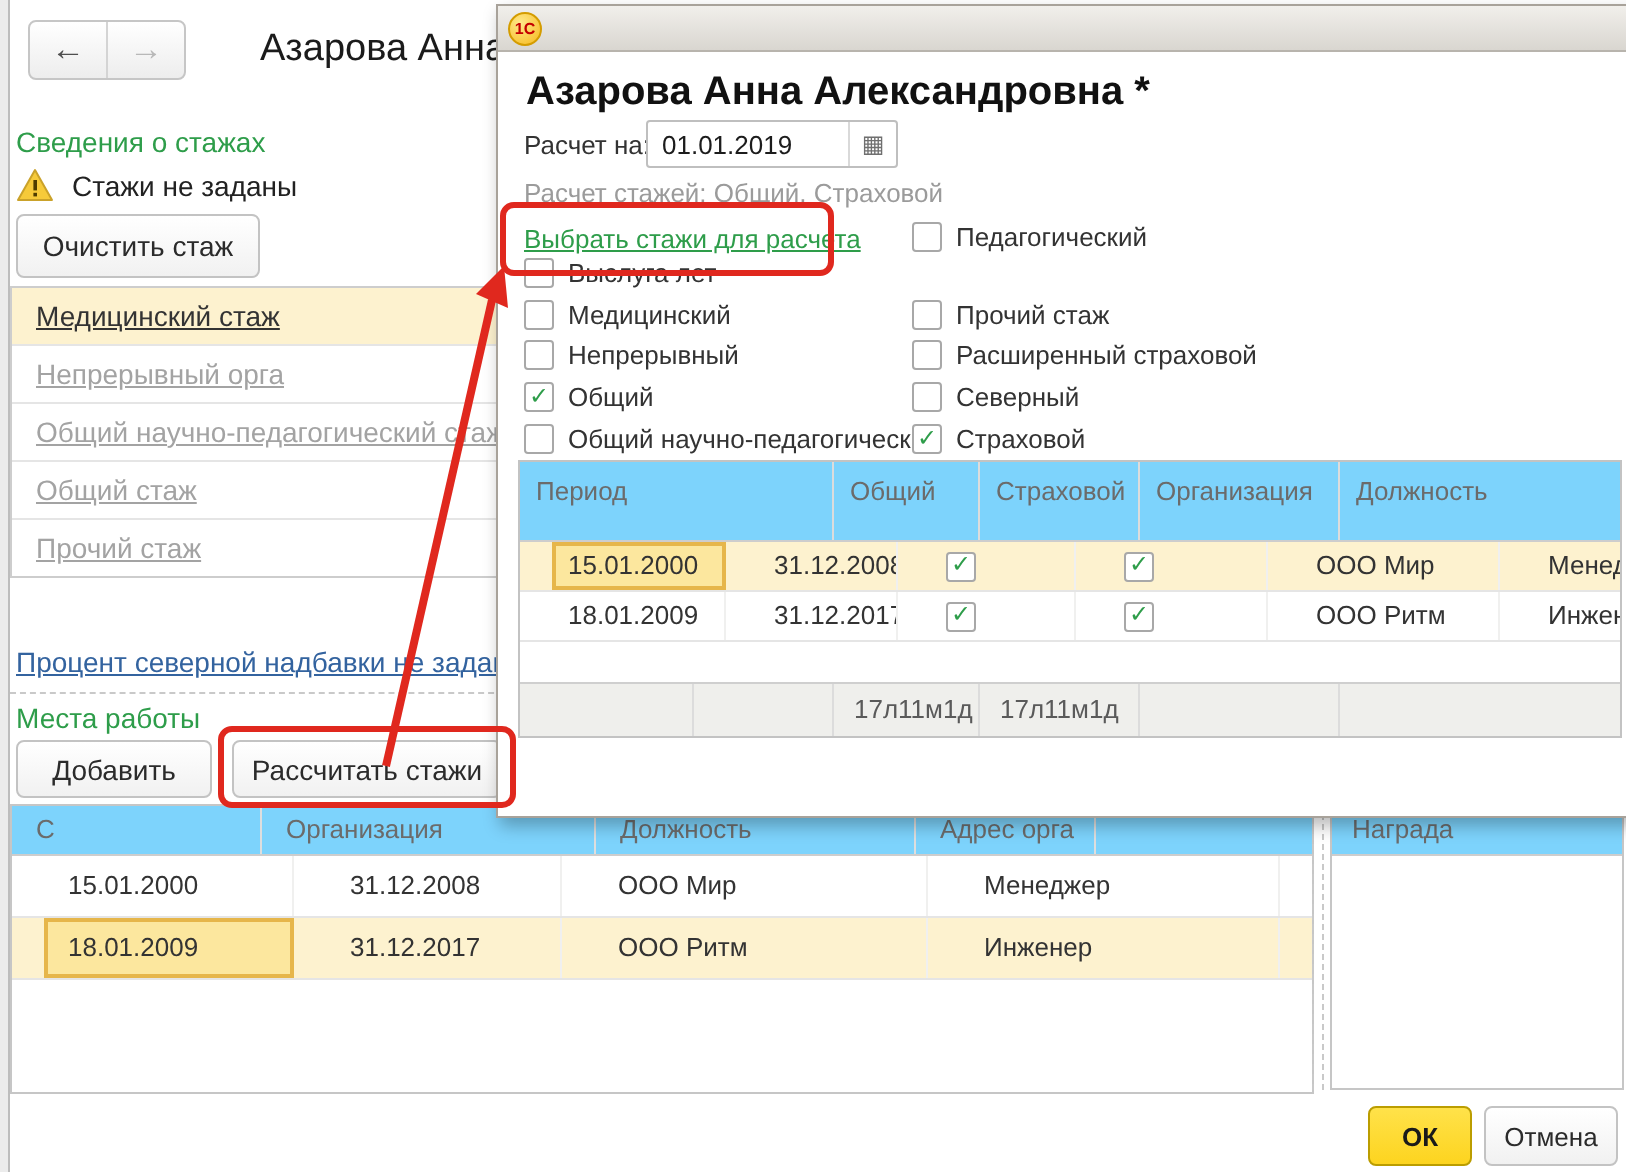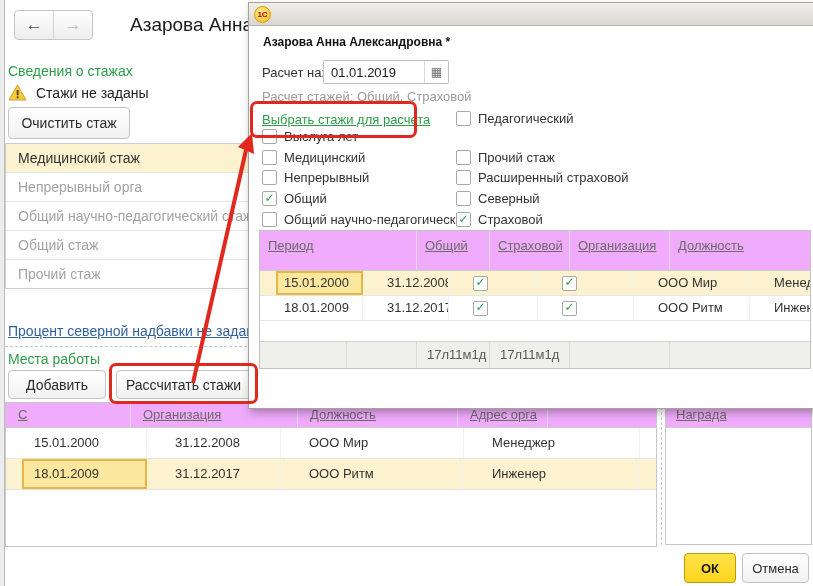--- a/index.html
+++ b/index.html
@@ -11,49 +11,49 @@
   .nav-btn{width:38px;height:28px;display:flex;align-items:center;justify-content:center;font-size:17px;font-weight:bold;}
   .nav-btn.back{color:#4f4f4f;border-right:1px solid #d4d4d4;}
   .nav-btn.fwd{color:#b8b8b8;}
   .page-title{position:absolute;left:130px;top:14px;font-size:19px;color:#1b1b1b;white-space:nowrap;}
   .green-label{color:#2e9d4a;font-size:14px;position:absolute;white-space:nowrap;}
   .warning-row{position:absolute;left:8px;top:84px;display:flex;align-items:center;gap:9px;font-size:14px;color:#222;}
   .btn{display:flex;align-items:center;justify-content:center;background:linear-gradient(#ffffff,#f1f1f1);
        border:1px solid #c3c3c3;border-radius:4px;color:#2b2b2b;cursor:default;white-space:nowrap;}
   .btn-clear{position:absolute;left:8px;top:107px;width:120px;height:30px;font-size:14px;}
   .stage-list{position:absolute;left:5px;top:143px;width:256px;border:1px solid #cdcdcd;background:#fff;}
-  .stage-item{height:28px;line-height:28px;padding-left:12px;color:#a3a3a3;font-size:14px;border-top:1px solid #e5e5e5;white-space:nowrap;overflow:hidden;}
+  .stage-item{height:28px;line-height:28px;padding-left:12px;color:#a3a3a3;font-size:14px;border-top:1px solid #e5e5e5;white-space:nowrap;overflow:hidden;text-decoration:underline;}
   .stage-item:first-child{border-top:none;background:#fdf2cf;color:#333;}
   .blue-link{position:absolute;left:8px;top:323px;font-size:14px;color:#33639f;text-decoration:underline;white-space:nowrap;}
   .dashed-sep{position:absolute;left:5px;top:346px;width:252px;border-top:1px dashed #c9c9c9;}
   .btn-add{position:absolute;left:8px;top:370px;width:96px;height:27px;font-size:14px;}
   .btn-calc{position:absolute;left:116px;top:370px;width:133px;height:27px;font-size:14px;}
   
   .wp-table{position:absolute;left:5px;top:402px;width:650px;height:143px;border:1px solid #c6c6c6;background:#fff;overflow:hidden;}
-  .t-head{display:flex;background:#f0abfc;border-bottom:1px solid #cdcdcd;color:#6b6b6b;text-decoration:underline;}
+  .t-head{display:flex;background:#7dd3fc;border-bottom:1px solid #cdcdcd;color:#6b6b6b;}
   .wp-table .t-head{height:24px;line-height:24px;}
   .t-head .hcell{padding-left:12px;box-sizing:border-box;border-right:1px solid #dedede;white-space:nowrap;overflow:hidden;flex:none;}
   .t-row{display:flex;border-bottom:1px solid #e5e5e5;}
   .t-row .cell{height:30px;line-height:30px;padding-left:12px;box-sizing:border-box;border-right:1px solid #f0f0ef;white-space:nowrap;overflow:hidden;flex:none;margin-left:16px;}
   .t-row.hl{background:#fdf2cf;}
   .cell.selcell{outline:2px solid #e6b64a;outline-offset:-2px;background:#fce79e;}
   .splitter-v{position:absolute;left:656px;top:402px;height:143px;width:4px;border-left:1px dashed #c9c9c9;border-right:1px dashed #c9c9c9;}
   .award-panel{position:absolute;left:665px;top:402px;width:147px;height:143px;border:1px solid #c6c6c6;background:#fff;box-sizing:border-box;}
   .award-panel .t-head{height:24px;line-height:24px;padding-left:10px;}
   .btn-ok{position:absolute;left:684px;top:553px;width:50px;height:28px;background:linear-gradient(#ffe24a,#fdd41f);
           border:1px solid #bb9d00;border-radius:4px;font-weight:bold;color:#1a1a1a;display:flex;align-items:center;justify-content:center;}
   .btn-cancel{position:absolute;left:742px;top:553px;width:65px;height:28px;}
   
   .dialog{position:absolute;left:248px;top:2px;width:570px;height:405px;background:#fff;border:1px solid #a8a29a;
           box-shadow:2px 4px 8px rgba(0,0,0,.28);z-index:10;}
   .titlebar{height:22px;background:linear-gradient(#f1efeb,#d9d6d0);border-bottom:1px solid #b8b4ad;
             display:flex;align-items:center;gap:7px;padding-left:5px;font-size:12px;color:#333;}
   .logo-1c{width:15px;height:15px;border-radius:50%;background:radial-gradient(circle at 35% 30%,#ffe98a,#f6b91e);
            border:1px solid #d49c00;color:#c40000;font-size:8px;font-weight:bold;display:flex;align-items:center;justify-content:center;}
-  .dlg-title{position:absolute;left:14px;top:32px;font-size:12px;font-weight:bold;color:#111;white-space:nowrap;}
+  .dlg-title{position:absolute;left:14px;top:32px;font-size:20px;font-weight:bold;color:#111;white-space:nowrap;}
   .calc-label{position:absolute;left:13px;top:62px;color:#333;}
   .date-input{position:absolute;left:74px;top:57px;width:126px;height:24px;border:1px solid #bfbfbf;border-radius:2px;
               display:flex;align-items:center;box-sizing:border-box;background:#fff;}
   .date-value{flex:1;padding-left:7px;color:#1c1c1c;}
   .cal-btn{width:23px;height:100%;border-left:1px solid #d9d9d9;display:flex;align-items:center;justify-content:center;color:#6f6f6f;font-size:12px;}
   .summary{position:absolute;left:13px;top:86px;color:#9b9b9b;white-space:nowrap;}
   .green-link{position:absolute;left:13px;top:109px;color:#2e9d4a;text-decoration:underline;white-space:nowrap;}
   .cbx-row{position:absolute;display:flex;align-items:flex-start;gap:7px;white-space:nowrap;}
   .cbx{width:13px;height:13px;border:1px solid #a8a8a8;border-radius:2px;background:#fff;flex:none;
        display:flex;align-items:center;justify-content:center;font-size:12px;font-weight:bold;color:#2e9d4a;}

